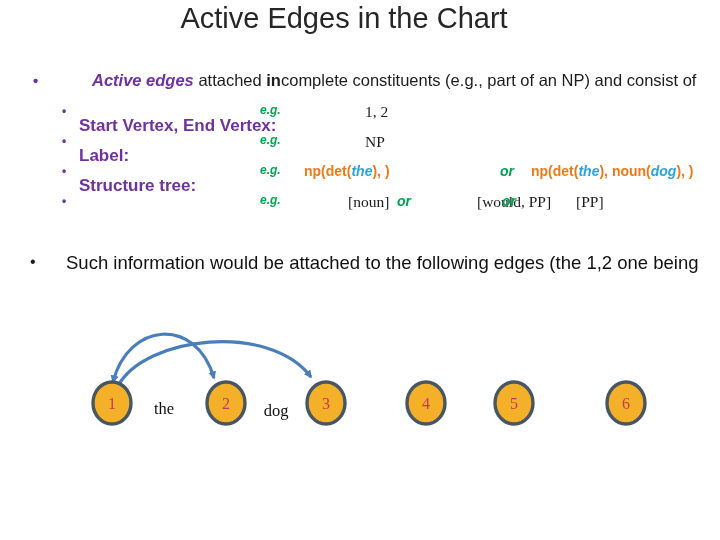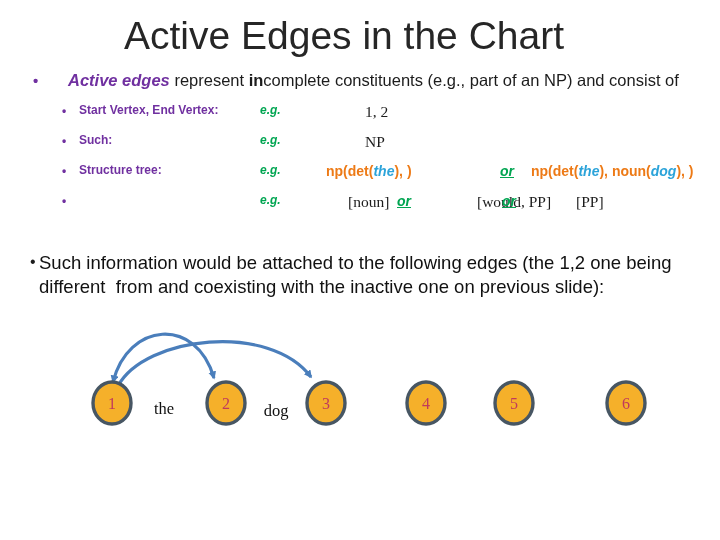--- a/index.html
+++ b/index.html
@@ -2,94 +2,93 @@
 <html style="--c-purple: #7030a0; --c-green: #00a551; --c-orange: #ed7a16; --c-cyan: #2ba3d9; --c-text: #1c1c1c; --c-arc: #4a7ebb; --c-vfill: #f5b02a; --c-vborder: #475663; --c-vnum: #c03a5c;"><head>
 <meta charset="utf-8">
 <style>
   html,body{margin:0;padding:0;background:#888;}
   .slide{
     position:relative;width:720px;height:540px;background:#ffffff;
     font-family:"Liberation Sans",sans-serif;overflow:hidden;margin:0 auto;
   }
   .abs{position:absolute;}
   .title{
-    top:14px;left:0;width:688px;text-align:center;
-    font-size:39px;font-weight:400;color:#262626;letter-spacing:0px;
+    top:2px;left:0;width:688px;text-align:center;
+    font-size:29px;font-weight:400;color:#262626;letter-spacing:0px;
   }
   .dot{color:var(--c-purple);font-weight:700;}
   .b1-dot{top:72px;left:33px;font-size:15px;}
   .b1-text{top:71px;left:68px;width:640px;font-size:16.5px;color:var(--c-text);}
-  .lead{color:var(--c-purple);font-weight:700;font-style:italic;}
+  .lead{color:var(--c-purple);font-weight:700;font-style:italic;margin-left:24px;}
   .bi{font-weight:700;}
   .row{left:0;width:720px;height:24px;}
   .r1{top:103px}.r2{top:133px}.r3{top:163px}.r4{top:193px}
   .row .dot{position:absolute;left:62px;top:1px;font-size:12px;}
-  .row .lbl{position:absolute;left:79px;top:0;font-size:12px;font-weight:700;color:var(--c-purple);}
+  .row .lbl{position:absolute;left:79px;top:13px;font-size:17px;font-weight:700;color:var(--c-purple);}
   .row .eg{position:absolute;left:260px;top:0;font-size:12px;font-weight:700;font-style:italic;color:var(--c-green);}
   .val{font-family:"Liberation Serif",serif;font-size:15.5px;color:var(--c-text);margin-left:45px;}
   .row .v{position:absolute;top:0;}
   .code{font-size:14px;font-weight:700;color:var(--c-orange);white-space:nowrap;}
   .cw{color:var(--c-cyan);font-style:italic;}
-  .or{font-size:14px;font-weight:700;font-style:italic;color:var(--c-green);text-decoration:underline;}
+  .or{font-size:14px;font-weight:700;font-style:italic;color:var(--c-green);}
   .b2-dot{top:253px;left:30px;font-size:16px;color:var(--c-text);}
-  .b2-text{top:251px;left:39px;width:645px;font-size:18.5px;line-height:23.5px;color:#111;}
+  .b2-text{top:251px;left:66px;width:645px;font-size:18.5px;line-height:23.5px;color:#111;}
   .b2-text span{display:block;white-space:pre;}
   .diagram{top:300px;left:0;}
   .vnum{font-family:"Liberation Serif",serif;font-size:16px;fill:var(--c-vnum);}
   .word{font-family:"Liberation Serif",serif;font-size:16.5px;fill:#101010;}
   .arc{fill:none;stroke:var(--c-arc);stroke-width:3.1px;}
   .vertex-ellipse{fill:var(--c-vfill);stroke:var(--c-vborder);stroke-width:3.4px;}
 </style>
 </head>
 <body>
 
 <div class="slide">
 
   <div class="abs title">Active Edges in the Chart</div>
 
   <span class="abs dot b1-dot">•</span>
-  <div class="abs b1-text"><span class="lead">Active edges</span><span> represent </span><span class="bi">in</span><span>complete constituents (e.g., part of an NP) and consist of</span></div>
+  <div class="abs b1-text"><span class="lead">Active edges</span><span> attached </span><span class="bi">in</span><span>complete constituents (e.g., part of an NP) and consist of</span></div>
 
   <div class="abs row r1">
     <span class="dot">•</span>
     <span class="lbl">Start Vertex, End Vertex:</span>
     <span class="eg">e.g.</span>
     <span class="v val" style="left:320px">1, 2</span>
   </div>
 
   <div class="abs row r2">
     <span class="dot">•</span>
-    <span class="lbl">Such:</span>
+    <span class="lbl">Label:</span>
     <span class="eg">e.g.</span>
     <span class="v val" style="left:320px">NP</span>
   </div>
 
   <div class="abs row r3">
     <span class="dot">•</span>
     <span class="lbl">Structure tree:</span>
     <span class="eg">e.g.</span>
-    <span class="v code" style="left:326px"><span>np(det(</span><span class="cw">the</span><span>), )</span></span>
+    <span class="v code" style="left:304px"><span>np(det(</span><span class="cw">the</span><span>), )</span></span>
     <span class="v or" style="left:500px">or</span>
     <span class="v code" style="left:531px"><span>np(det(</span><span class="cw">the</span><span>), noun(</span><span class="cw">dog</span><span>), )</span></span>
   </div>
 
   <div class="abs row r4">
     <span class="dot">•</span>
     <span class="eg">e.g.</span>
     <span class="v val" style="left:303px">[noun]</span>
     <span class="v or" style="left:397px">or</span>
     <span class="v val" style="left:432px">[would, PP]</span>
     <span class="v or" style="left:502px">or</span>
     <span class="v val" style="left:531px">[PP]</span>
   </div>
 
   <span class="abs b2-dot">•</span>
   <div class="abs b2-text">
     <span>Such information would be attached to the following edges (the 1,2 one being</span>
-    <span>different  from and coexisting with the inactive one on previous slide):</span>
   </div>
 
   <svg class="abs diagram" width="720" height="150" viewBox="0 300 720 150">
     <defs>
       <marker id="arrow" markerWidth="9" markerHeight="9" refX="6.5" refY="4" orient="auto" markerUnits="userSpaceOnUse">
         <path d="M0,0 L8,4 L0,8 Z" style="fill:var(--c-arc)"></path>
       </marker>
       <marker id="arrowrev" markerWidth="9" markerHeight="9" refX="6.5" refY="4" orient="auto-start-reverse" markerUnits="userSpaceOnUse">
         <path d="M0,0 L8,4 L0,8 Z" style="fill:var(--c-arc)"></path>
       </marker>

